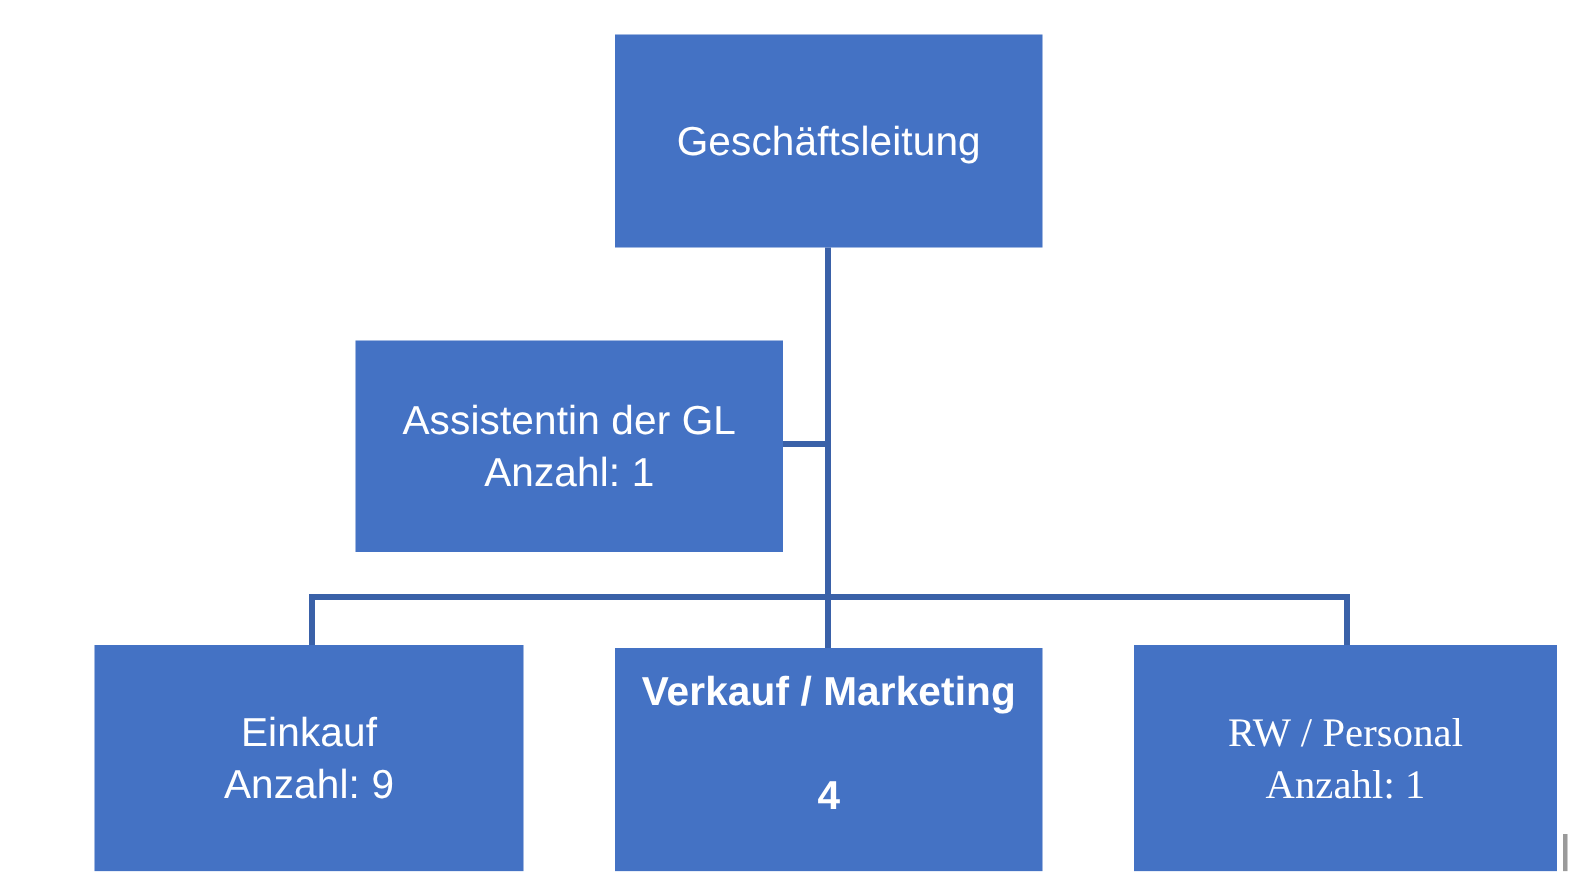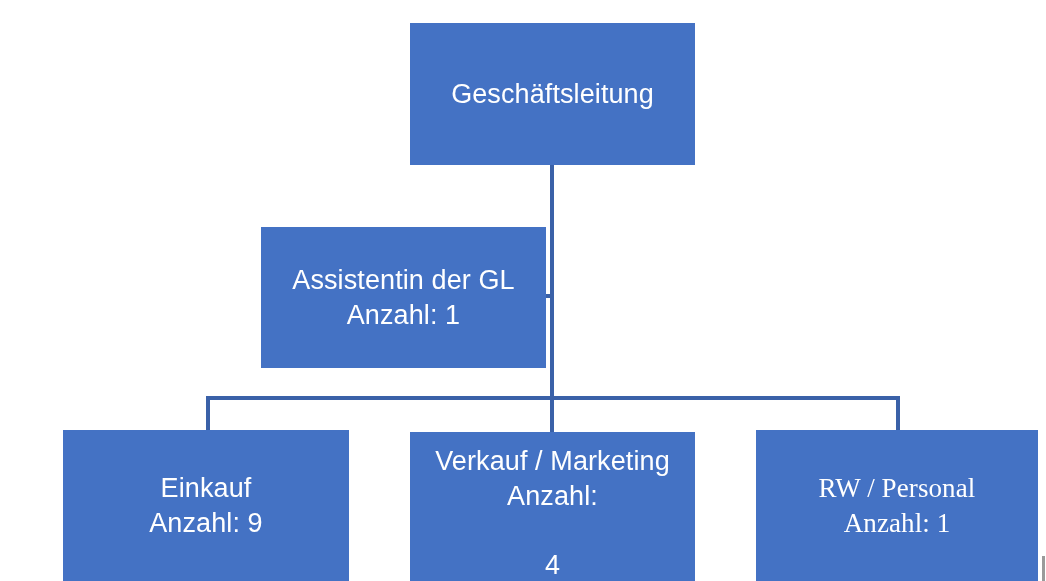--- a/index.html
+++ b/index.html
@@ -51,23 +51,23 @@
   }
 
   
   .node.top-text {
     justify-content: flex-start;
     padding-top: 12px;
   }
 
   
   #node-geschaeftsleitung { left: 410px; top: 23px;  width: 285px; height: 142px; }
-  #node-assistentin       { left: 237px; top: 227px; width: 285px; height: 141px; margin-left: 24px; }
+  #node-assistentin       { left: 237px; top: 227px; width: 285px; height: 141px; }
   #node-einkauf           { left: 63px;  top: 430px; width: 286px; height: 151px; align-items: center; }
-  #node-verkauf           { left: 410px; top: 432px; width: 285px; height: 149px; }
+  #node-verkauf           { left: 410px; top: 432px; width: 285px; height: 149px; font-weight: bold; }
   #node-rw                { left: 756px; top: 430px; width: 282px; height: 151px; font-family: Liberation Serif, serif; }
 
   
   #conn-trunk-main   { left: 550px; top: 165px; width: 4px;  height: 234px; }
   
   #conn-stub-assist  { left: 515px; top: 294px; width: 37px; height: 4px; }
   
   #conn-branch-bar   { left: 206px; top: 396px; width: 694px; height: 4px; }
   
   #conn-drop-left    { left: 206px; top: 396px; width: 4px;  height: 34px; }
@@ -105,21 +105,20 @@
     <span class="ln">Anzahl: 1</span>
   </div>
 
   <div class="node" id="node-einkauf">
     <span class="ln">Einkauf</span>
     <span class="ln">Anzahl: 9</span>
   </div>
 
   <div class="node top-text" id="node-verkauf">
     <span class="ln">Verkauf / Marketing</span>
-    <span class="ln">Anzahl:</span>
     <span class="ln blank">&nbsp;</span>
     <span class="ln">4</span>
   </div>
 
   <div class="node" id="node-rw">
     <span class="ln">RW / Personal</span>
     <span class="ln">Anzahl: 1</span>
   </div>
 
   <div id="edge-artifact"></div>

